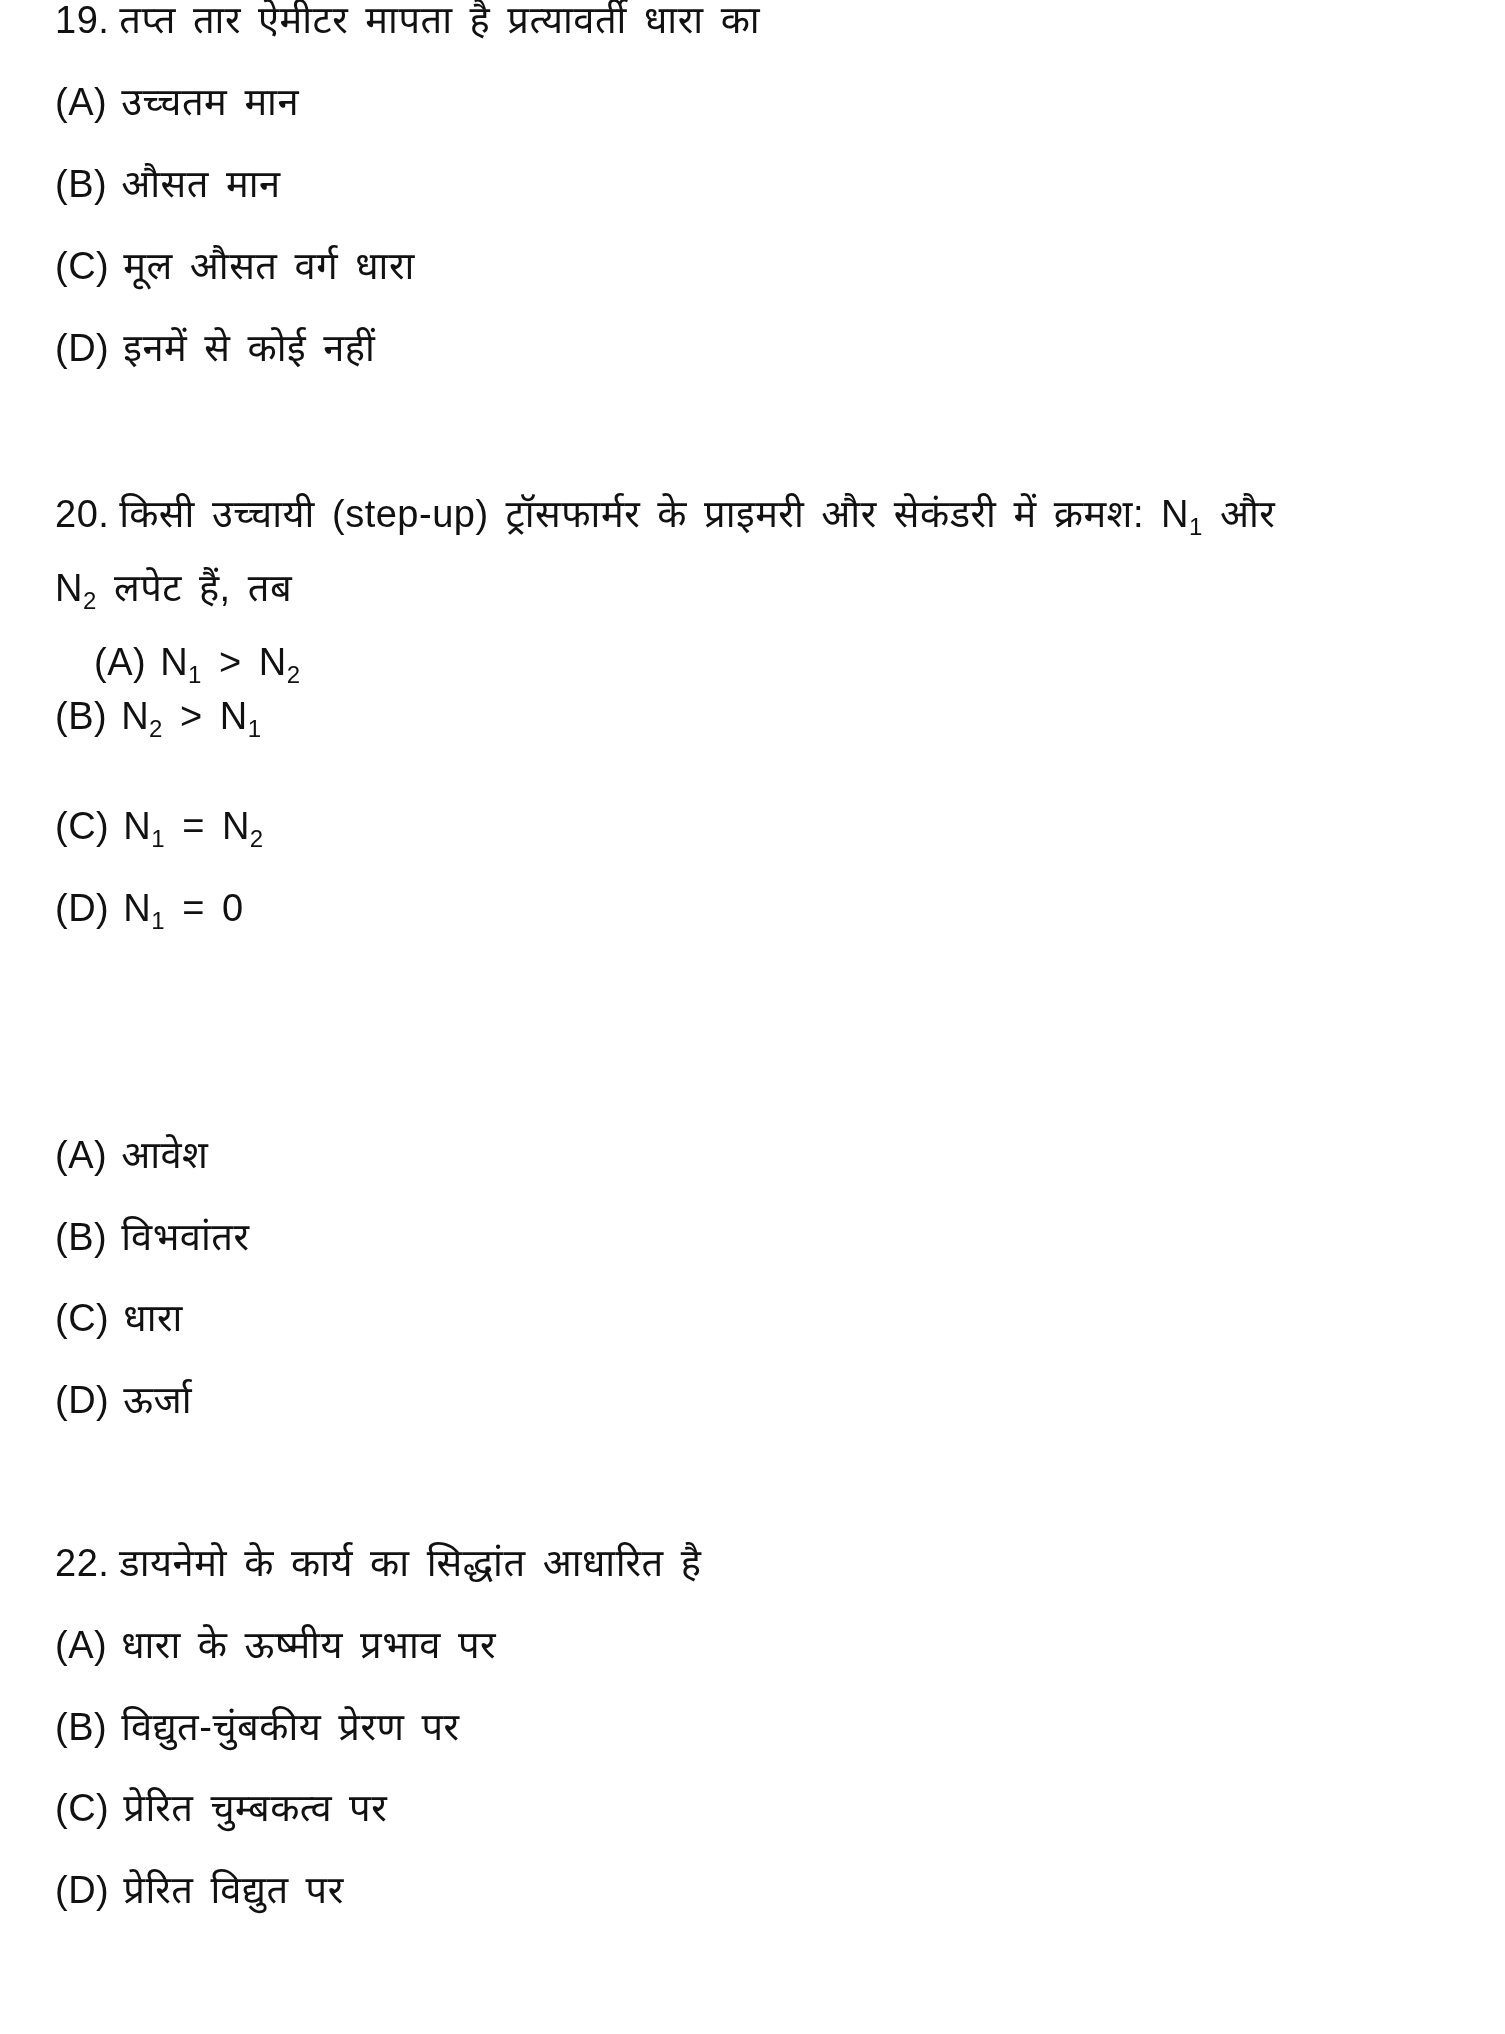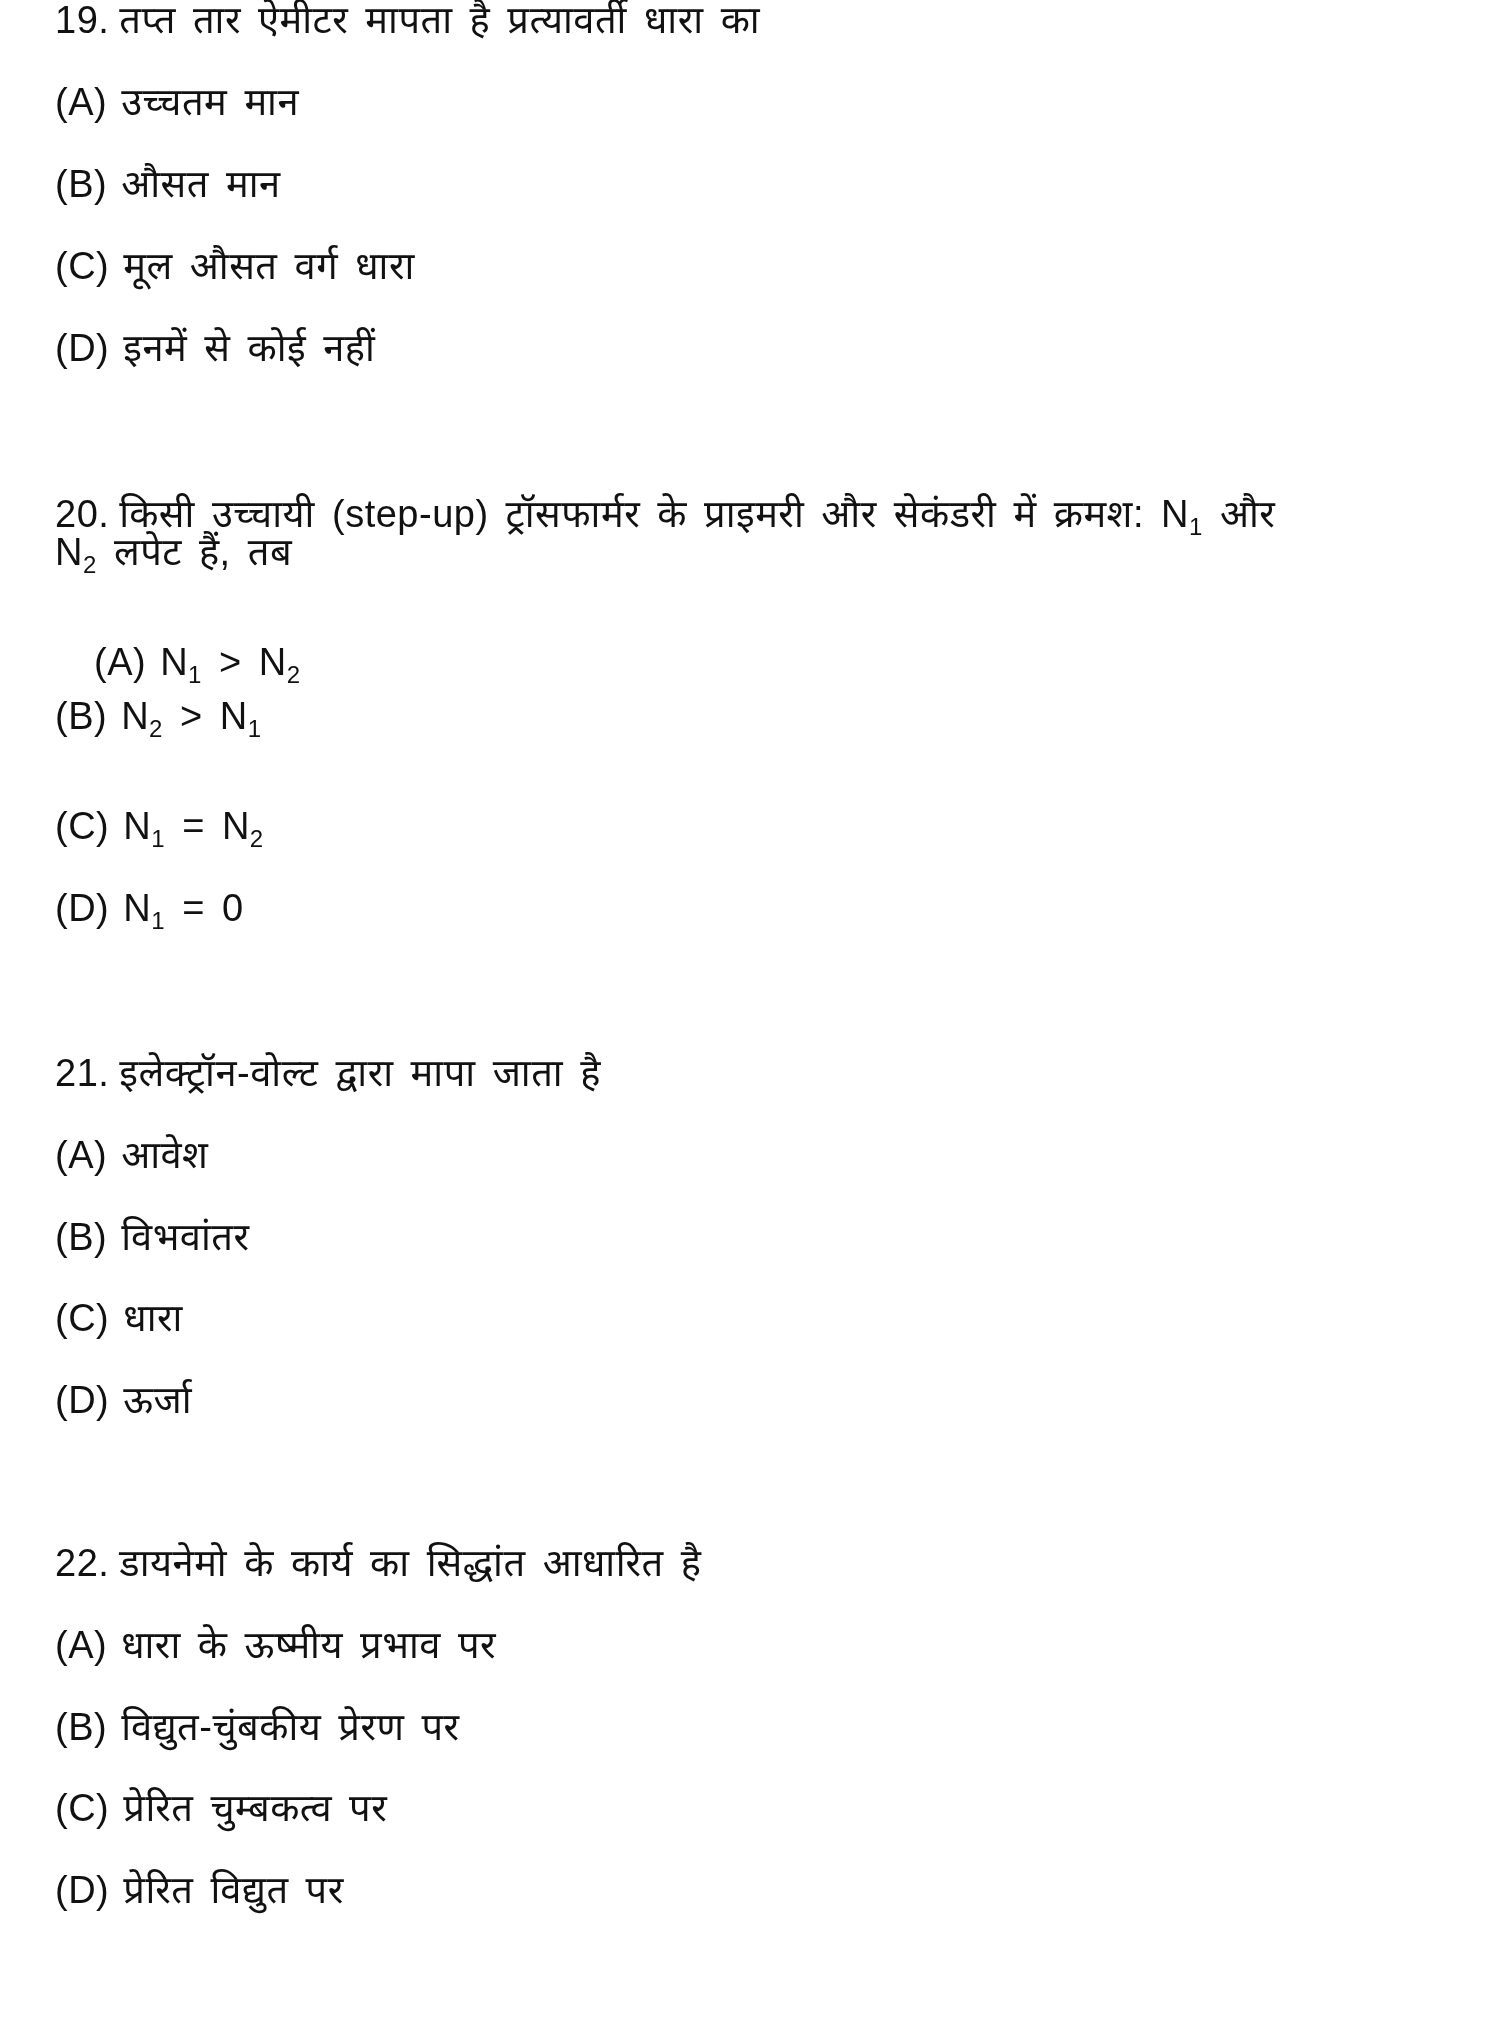--- a/index.html
+++ b/index.html
@@ -58,21 +58,21 @@
   </div>
   <div class="line" style="top:324px;">
     <span class="olabel">(D)</span><span>इनमें से कोई नहीं</span>
   </div>
 
   <div class="line" style="top:490px;">
     <span class="qnum">20.</span><span>किसी उच्चायी (step-up) ट्रॉसफार्मर के प्राइमरी और सेकंडरी में क्रमश:</span>
     <span>N</span><sub>1</sub>
     <span>और</span>
   </div>
-  <div class="line" style="top:528px;">
+  <div class="line" style="top:564px;">
     <span>N</span><sub>2</sub>
     <span>लपेट हैं, तब</span>
   </div>
   <div class="line" style="top:638px;margin-left:39px;">
     <span class="olabel">(A)</span><span>N</span><sub>1</sub>
     <span>&gt;</span>
     <span>N</span><sub>2</sub>
   </div>
   <div class="line" style="top:692px;">
     <span class="olabel">(B)</span><span>N</span><sub>2</sub>
@@ -83,23 +83,20 @@
     <span class="olabel">(C)</span><span>N</span><sub>1</sub>
     <span>=</span>
     <span>N</span><sub>2</sub>
   </div>
   <div class="line" style="top:884px;">
     <span class="olabel">(D)</span><span>N</span><sub>1</sub>
     <span>=</span>
     <span>0</span>
   </div>
 
-  <div class="line" style="top:1049px;">
-    <span class="qnum">21.</span><span>इलेक्ट्रॉन-वोल्ट द्वारा मापा जाता है</span>
-  </div>
   <div class="line" style="top:1131px;">
     <span class="olabel">(A)</span><span>आवेश</span>
   </div>
   <div class="line" style="top:1213px;">
     <span class="olabel">(B)</span><span>विभवांतर</span>
   </div>
   <div class="line" style="top:1294px;">
     <span class="olabel">(C)</span><span>धारा</span>
   </div>
   <div class="line" style="top:1376px;">

